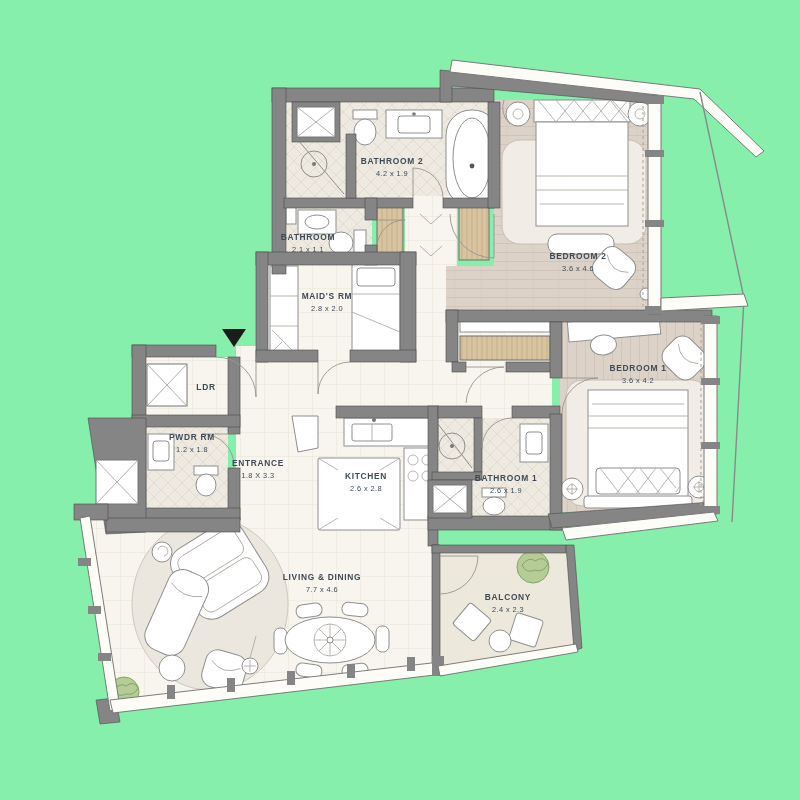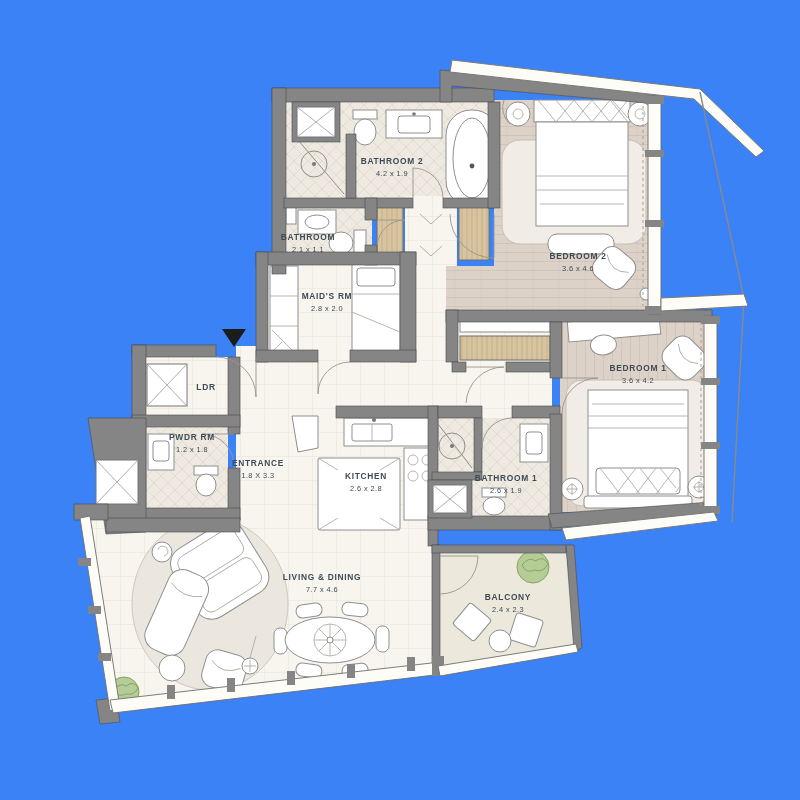--- a/index.html
+++ b/index.html
@@ -1,16 +1,16 @@
 <!DOCTYPE html>
 <html><head>
 <meta charset="utf-8">
 <style>
   html,body{margin:0;padding:0;background:#f2efe0;}
-  #stage{position:relative;width:800px;height:800px;background:#3b82f6;overflow:hidden;
+  #stage{position:relative;width:800px;height:800px;background:#86efac;overflow:hidden;
          font-family:"Liberation Sans", sans-serif;}
   svg{position:absolute;left:0;top:0;}
   text{font-family:"Liberation Sans", sans-serif;fill:#3e4a57;}
   .rm{font-size:8.4px;font-weight:700;letter-spacing:.7px;}
   .dm{font-size:7.4px;font-weight:500;letter-spacing:.4px;}
   .wall{fill:#858585;stroke:#4b4b4b;stroke-width:.6;}
   .furn{fill:#ffffff;stroke:#8f8f8f;stroke-width:1;}
   .furnl{fill:none;stroke:#a8a39a;stroke-width:.8;}
   .win{fill:#fdfcf7;stroke:#6e6e6e;stroke-width:.9;}
   .tick{fill:#858585;}

